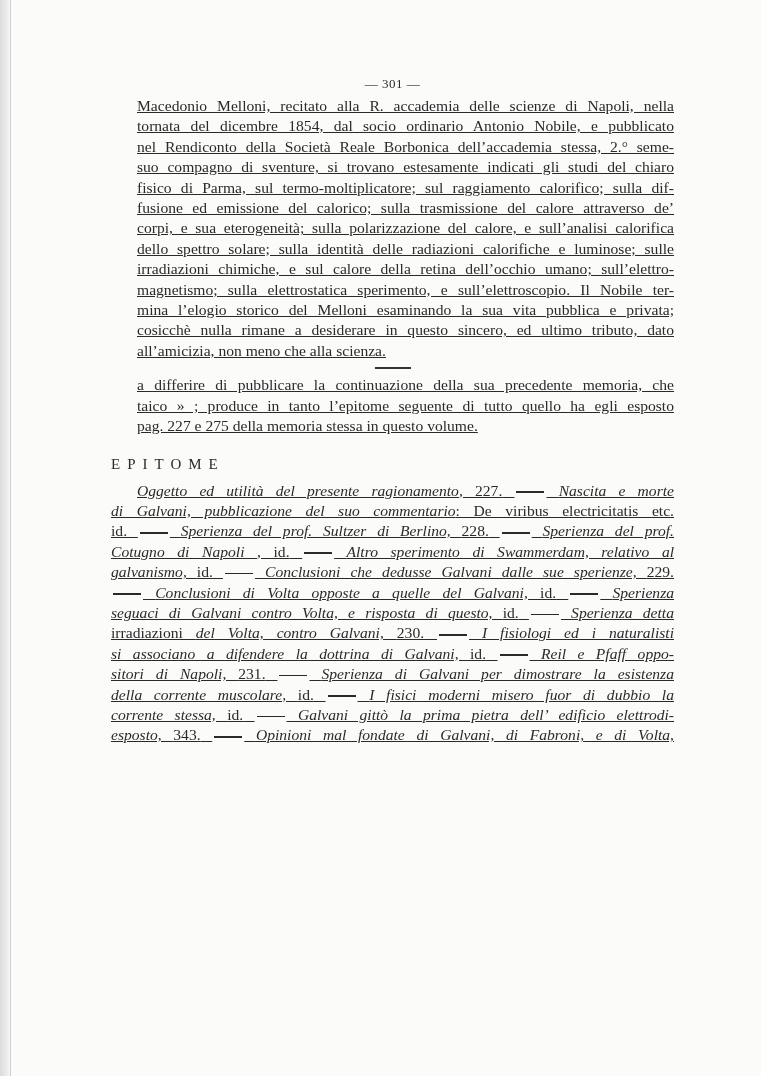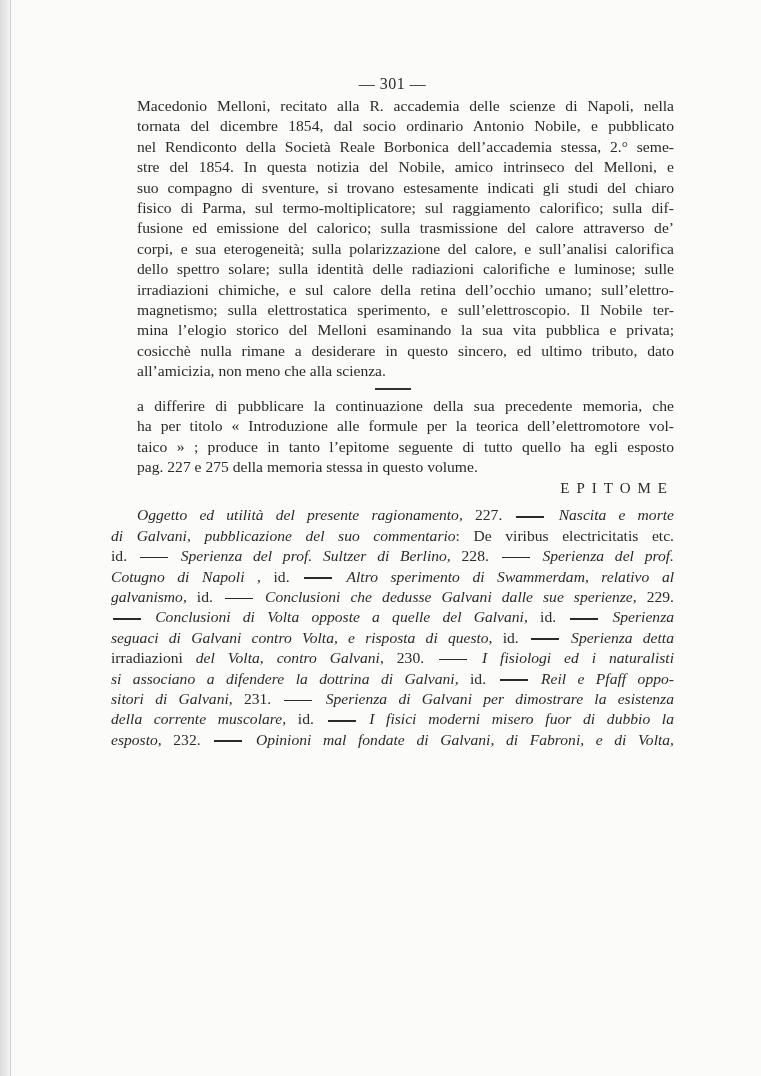--- a/index.html
+++ b/index.html
@@ -23,55 +23,56 @@
       border-right: 1px solid #cfcfcf;
     }
     .page {
       position: absolute;
       left: 111px;
       top: 72px;
       width: 563px;
     }
     .page-number {
       text-align: center;
-      font-size: 16px;
+      font-size: 13px;
       letter-spacing: 0.5px;
       height: 24px;
       line-height: 24px;
       margin-bottom: 0;
     }
     .para {
       font-size: 15.6px;
       line-height: 20.4px;
       text-align: justify;
       margin: 0;
     }
     .para .line {
       display: block;
       text-align: justify;
       text-align-last: justify;
       white-space: nowrap;
+      text-decoration: underline;
     }
     .para .line.last {
       text-align-last: left;
     }
     .indent {
       text-indent: 26px;
     }
     .rule {
       width: 36px;
       height: 2px;
       background: #333;
       margin: 6px auto 6px auto;
     }
     .section-title {
-      text-align: right;
+      text-align: left;
       font-size: 15px;
       letter-spacing: 7px;
-      margin: 0 0 6px 0;
+      margin: 16px 0 6px 0;
       height: 22px;
       line-height: 22px;
     }
     .epitome .line { font-style: italic; }
     .roman { font-style: normal; margin-top: 8px; }
     .dash {
       display: inline-block;
       width: 28px;
       height: 1.6px;
       background: #2a2a2a;
@@ -84,51 +85,50 @@
 
 <div class="gutter"></div>
 
 <div class="page">
   <div class="page-number">— 301 —</div>
 
   <div class="para indent" id="p1">
       <span class="line" style="text-indent: 26px;">Macedonio Melloni, recitato alla R. accademia delle scienze di Napoli, nella</span>
       <span class="line">tornata del dicembre 1854, dal socio ordinario Antonio Nobile, e pubblicato</span>
       <span class="line">nel Rendiconto della Società Reale Borbonica dell’accademia stessa, 2.° seme-</span>
-      <span class="line">stre del 1854. In questa notizia del Nobile, amico intrinseco del Melloni, e</span>
       <span class="line">suo compagno di sventure, si trovano estesamente indicati gli studi del chiaro</span>
       <span class="line">fisico di Parma, sul termo-moltiplicatore; sul raggiamento calorifico; sulla dif-</span>
       <span class="line">fusione ed emissione del calorico; sulla trasmissione del calore attraverso de’</span>
       <span class="line">corpi, e sua eterogeneità; sulla polarizzazione del calore, e sull’analisi calorifica</span>
       <span class="line">dello spettro solare; sulla identità delle radiazioni calorifiche e luminose; sulle</span>
       <span class="line">irradiazioni chimiche, e sul calore della retina dell’occhio umano; sull’elettro-</span>
       <span class="line">magnetismo; sulla elettrostatica sperimento, e sull’elettroscopio. Il Nobile ter-</span>
       <span class="line">mina l’elogio storico del Melloni esaminando la sua vita pubblica e privata;</span>
       <span class="line">cosicchè nulla rimane a desiderare in questo sincero, ed ultimo tributo, dato</span>
       <span class="line last">all’amicizia, non meno che alla scienza.</span>
     </div>
 
   <div class="rule"></div>
 
   <div class="para indent" id="p2">
       <span class="line">a differire di pubblicare la continuazione della sua precedente memoria, che</span>
-      <span class="line">ha per titolo « Introduzione alle formule per la teorica dell’elettromotore vol-</span>
       <span class="line">taico » ; produce in tanto l’epitome seguente di tutto quello ha egli esposto</span>
       <span class="line last">pag. 227 e 275 della memoria stessa in questo volume.</span>
     </div>
 
   <div class="section-title">EPITOME</div>
 
   <div class="para epitome" id="p3">
       <span class="line" style="text-indent: 26px;"><span>Oggetto ed utilità del presente ragionamento, </span><span class="roman">227.</span> <span class="dash"></span> <span>Nascita e morte</span></span>
       <span class="line"><span>di Galvani, pubblicazione del suo commentario</span><span class="roman">: De viribus electricitatis etc.</span></span>
       <span class="line"><span class="roman">id.</span> <span class="dash"></span> <span>Sperienza del prof. Sultzer di Berlino, </span><span class="roman">228.</span> <span class="dash"></span> <span>Sperienza del prof.</span></span>
       <span class="line"><span>Cotugno di Napoli </span><span class="roman">, id.</span> <span class="dash"></span> <span>Altro sperimento di Swammerdam, relativo al</span></span>
       <span class="line"><span>galvanismo, </span><span class="roman">id.</span> <span class="dash"></span> <span>Conclusioni che dedusse Galvani dalle sue sperienze, </span><span class="roman">229.</span></span>
       <span class="line"> <span class="dash"></span> <span>Conclusioni di Volta opposte a quelle del Galvani, </span><span class="roman">id.</span> <span class="dash"></span> <span>Sperienza</span></span>
       <span class="line"><span>seguaci di Galvani contro Volta, e risposta di questo, </span><span class="roman">id.</span> <span class="dash"></span> <span>Sperienza detta</span></span>
       <span class="line"><span class="roman">irradiazioni </span><span>del Volta, contro Galvani, </span><span class="roman">230.</span> <span class="dash"></span> <span>I fisiologi ed i naturalisti</span></span>
       <span class="line"><span>si associano a difendere la dottrina di Galvani, </span><span class="roman">id.</span> <span class="dash"></span> <span>Reil e Pfaff oppo-</span></span>
-      <span class="line"><span>sitori di Galvani, </span><span class="roman">231.</span> <span class="dash"></span> <span>Sperienza di Galvani per dimostrare la esistenza</span></span>
+      <span class="line"><span>sitori di Napoli, </span><span class="roman">231.</span> <span class="dash"></span> <span>Sperienza di Galvani per dimostrare la esistenza</span></span>
       <span class="line"><span>della corrente muscolare, </span><span class="roman">id.</span> <span class="dash"></span> <span>I fisici moderni misero fuor di dubbio la</span></span>
-      <span class="line"><span>esposto, </span><span class="roman">232.</span> <span class="dash"></span> <span>Opinioni mal fondate di Galvani, di Fabroni, e di Volta,</span></span>
+      <span class="line"><span>corrente stessa, </span><span class="roman">id.</span> <span class="dash"></span> <span>Galvani gittò la prima pietra dell’ edificio elettrodi-</span></span>
+      <span class="line"><span>esposto, </span><span class="roman">343.</span> <span class="dash"></span> <span>Opinioni mal fondate di Galvani, di Fabroni, e di Volta,</span></span>
     </div>
 </div>
 
 </body></html>

